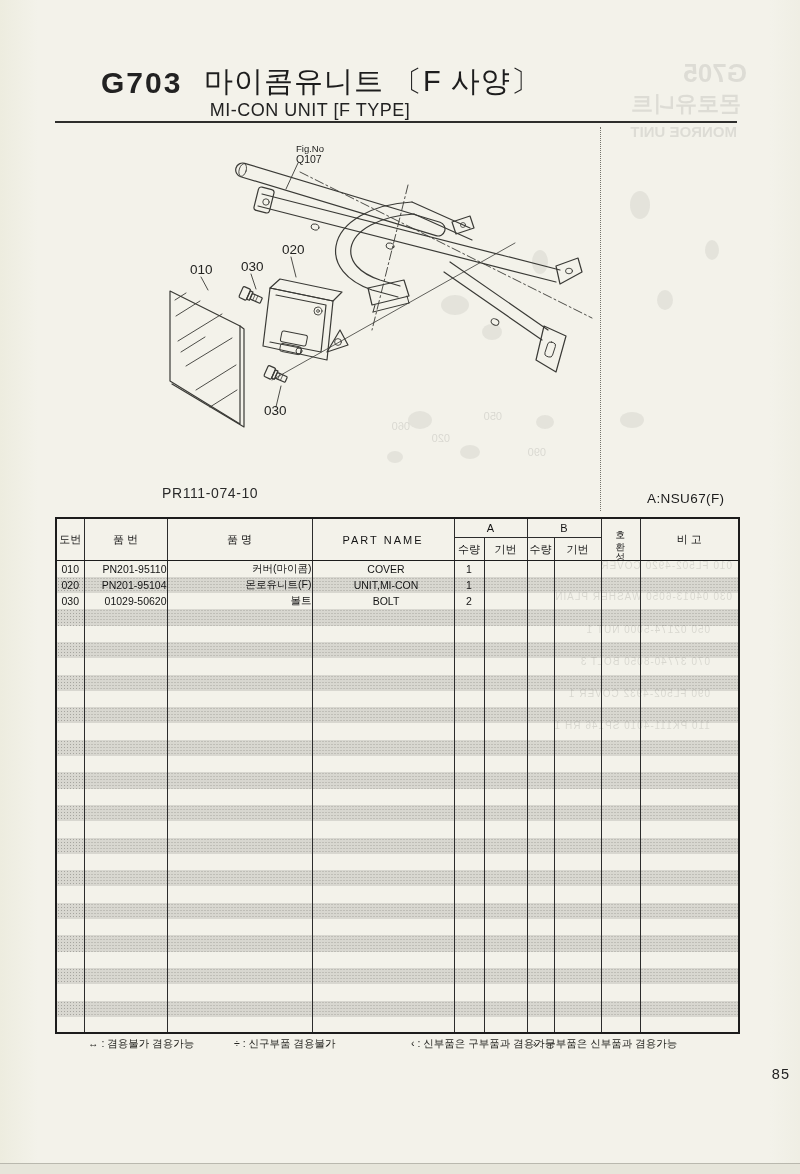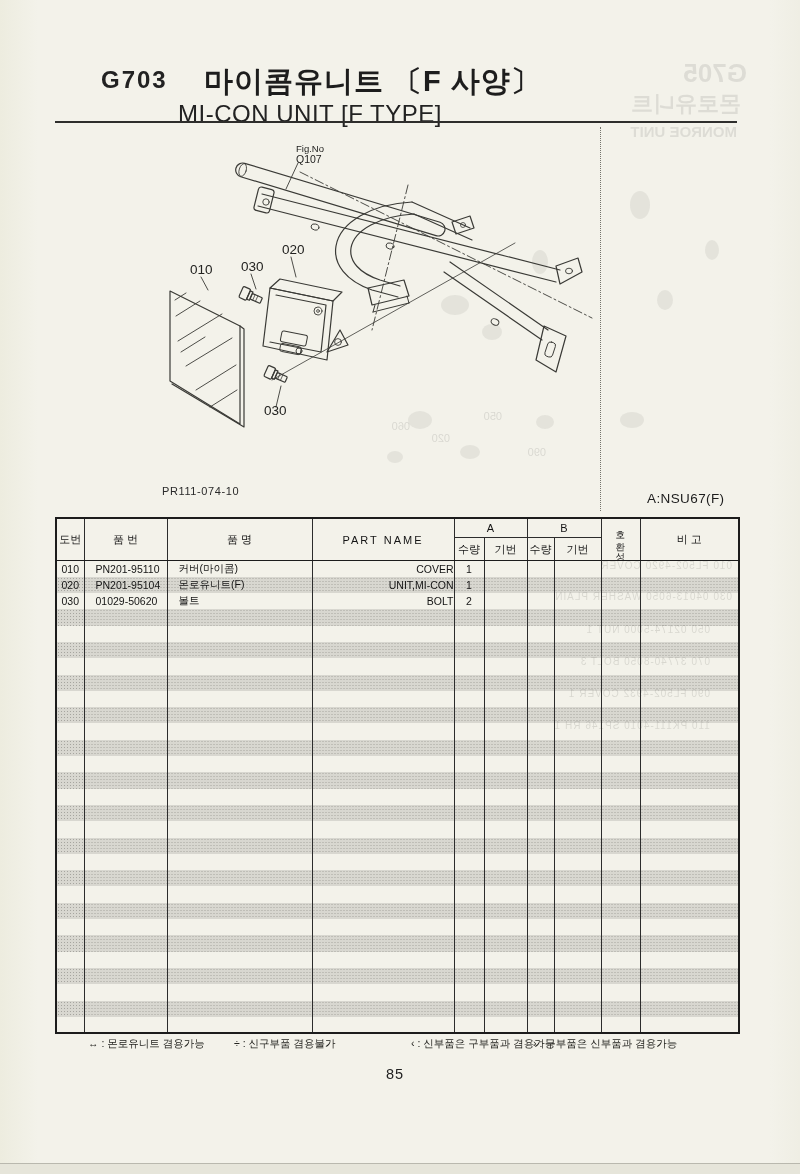--- a/index.html
+++ b/index.html
@@ -2,67 +2,67 @@
 <html><head>
 <meta charset="utf-8">
 <style>
   html,body{margin:0;padding:0;background:#d9d8cc;}
   .page{position:relative;width:800px;height:1174px;margin:0 auto;overflow:hidden;
         background:linear-gradient(90deg,#edecdf 0px,#f3f2ea 38px,#f3f2ea 770px,#efeee4 800px);
         font-family:"Liberation Sans","DejaVu Sans",sans-serif;color:#1f1f1f;}
   .abs{position:absolute;}
 
   
-  .title-code{left:101px;top:66px;font-size:24px;letter-spacing:2px;font-weight:600;color:#222;}
-  .title-ko{left:204px;top:62px;font-size:29px;font-weight:700;letter-spacing:1px;color:#1d1d1d;}
-  .title-en{left:178px;top:100px;width:264px;text-align:center;font-size:24px;letter-spacing:.5px;color:#222;}
+  .title-code{left:101px;top:66px;font-size:30px;letter-spacing:2px;font-weight:600;color:#222;}
+  .title-ko{left:204px;top:62px;font-size:29px;font-weight:400;letter-spacing:1px;color:#1d1d1d;}
+  .title-en{left:178px;top:100px;width:264px;text-align:center;font-size:18px;letter-spacing:.5px;color:#222;}
   .title-rule{left:55px;top:121px;width:682px;height:2px;background:#2e2e2c;}
   .ghost-title{left:582px;top:58px;width:165px;height:60px;transform:scaleX(-1);opacity:.12;color:#444;text-align:left;}
   .ghost-title .g-code{font-size:26px;font-weight:700;display:inline-block;}
   .ghost-title .g-ko{font-size:22px;font-weight:700;display:inline-block;margin-left:6px;}
   .ghost-title .g-en{font-size:15px;font-weight:600;margin-top:4px;margin-left:10px;}
 
   
   .dotted-divider{left:600px;top:127px;height:384px;width:0;border-left:1px dotted #74746c;}
   .fig-svg{left:0;top:0;}
-  .drawing-no{left:162px;top:485px;font-size:11px;letter-spacing:.6px;color:#2a2a2a;}
+  .drawing-no{left:162px;top:485px;font-size:14px;letter-spacing:.6px;color:#2a2a2a;}
   .model-ref{left:647px;top:491px;font-size:13.5px;letter-spacing:.4px;color:#1d1d1d;}
 
   
   .table-wrap{left:55px;top:517px;width:683px;}
   table.pt{border-collapse:collapse;table-layout:fixed;width:683px;border:2px solid #1c1c1c;}
   .pt th,.pt td{border-left:1px solid #2c2c2c;border-right:1px solid #2c2c2c;
       padding:0;font-weight:normal;font-size:11px;color:#141414;overflow:hidden;white-space:nowrap;}
   .pt thead tr.h1 th{height:18px;}
   .pt thead tr.h2 th{height:22px;border-top:1px solid #2c2c2c;margin-top:20px;}
   .pt thead th{text-align:center;border-bottom:1.5px solid #1c1c1c;}
   .pt thead th.grp{border-bottom:1px solid #2c2c2c;}
   .pt th.vert{writing-mode:vertical-rl;text-orientation:upright;font-size:9.5px;line-height:1;letter-spacing:1px;padding:1px 0;}
   .pt tbody tr{height:16.3px;}
   .pt tbody td{font-size:10.5px;}
   .pt td.c0{text-align:center;}
-  .pt td.c1,.pt td.c2{text-align:left;padding-left:11px;}
-  .pt td.c3{text-align:right;padding-left:6px;}
+  .pt td.c1,.pt td.c2{text-align:right;padding-left:11px;}
+  .pt td.c3{text-align:center;padding-left:6px;}
   .pt td.c4,.pt td.c6{text-align:center;}
   .pt tbody tr.striped td{background-color:#d8d7d0;
       background-image:radial-gradient(circle,rgba(86,86,80,.38) .5px,transparent .95px);
       background-size:3px 3px;}
   .pt th[data-name="header-part-name"]{letter-spacing:2px;}
 
   
   .ghost-layer{left:0;top:0;width:800px;height:1174px;pointer-events:none;}
   .ghost-frag{position:absolute;transform:scaleX(-1);opacity:.14;color:#3b3b35;font-size:10px;
       letter-spacing:1px;white-space:nowrap;overflow:hidden;}
 
   
   .legend{left:55px;top:1037px;width:690px;height:18px;font-size:10.5px;color:#23231f;}
   .legend .leg{position:absolute;top:0;white-space:nowrap;}
   .leg .sym{display:inline-block;margin-right:3px;}
   .leg1{left:33px;} .leg2{left:179px;} .leg3{left:356px;} .leg4{left:478px;}
-  .page-num{left:0;top:1066px;width:790px;text-align:center;font-size:14.5px;letter-spacing:1px;color:#222;}
+  .page-num{left:0;top:1066px;width:790px;text-align:right;font-size:14.5px;letter-spacing:1px;color:#222;}
   .bottom-edge{left:0;top:1163px;width:800px;height:11px;background:#e6e5da;border-top:1px solid #b9b8ae;}
 </style>
 </head>
 <body>
 
 <div class="page" data-name="catalog-page">
 
   <div class="abs title-code" data-name="page-code">G703</div>
   <div class="abs title-ko" data-name="page-title-korean">마이콤유니트 〔F 사양〕</div>
   <div class="abs title-en" data-name="page-title-english">MI-CON UNIT [F TYPE]</div>
@@ -587,21 +587,21 @@
   <div class="abs ghost-layer" data-name="bleedthrough-layer">
       <div class="ghost-frag" data-name="bleedthrough-text" style="left: 470px; top: 560px; width: 262px;">010  FL502-4920  COVER</div>
       <div class="ghost-frag" data-name="bleedthrough-text" style="left: 470px; top: 591px; width: 262px;">030  04013-6050  WASHER PLAIN</div>
       <div class="ghost-frag" data-name="bleedthrough-text" style="left: 150px; top: 624px; width: 560px;">050  02174-5000  NUT  1</div>
       <div class="ghost-frag" data-name="bleedthrough-text" style="left: 150px; top: 656px; width: 560px;">070  37740-8050  BOLT  3</div>
       <div class="ghost-frag" data-name="bleedthrough-text" style="left: 150px; top: 688px; width: 560px;">090  FL502-4932  COVER  1</div>
       <div class="ghost-frag" data-name="bleedthrough-text" style="left: 150px; top: 720px; width: 560px;">110  PK111-4010  SP146 RH  1</div>
     </div>
 
   <div class="abs legend" data-name="compatibility-legend">
-    <span class="leg leg1" data-name="legend-item-both-compatible"><span class="sym" data-name="double-arrow-icon">↔</span><span>: 몬로유니트 겸용가능</span></span>
+    <span class="leg leg1" data-name="legend-item-both-compatible"><span class="sym" data-name="double-arrow-icon">↔</span><span>: 겸용불가 겸용가능</span></span>
     <span class="leg leg2" data-name="legend-item-not-compatible"><span class="sym" data-name="divide-icon">÷</span><span>: 신구부품 겸용불가</span></span>
     <span class="leg leg3" data-name="legend-item-new-for-old"><span class="sym" data-name="left-angle-icon">‹</span><span>: 신부품은 구부품과 겸용가능</span></span>
     <span class="leg leg4" data-name="legend-item-old-for-new"><span class="sym" data-name="right-angle-icon">›</span><span>: 구부품은 신부품과 겸용가능</span></span>
   </div>
 
   <div class="abs page-num" data-name="page-number">85</div>
   <div class="abs bottom-edge" data-name="page-bottom-edge"></div>
 </div>
 
 </body></html>

